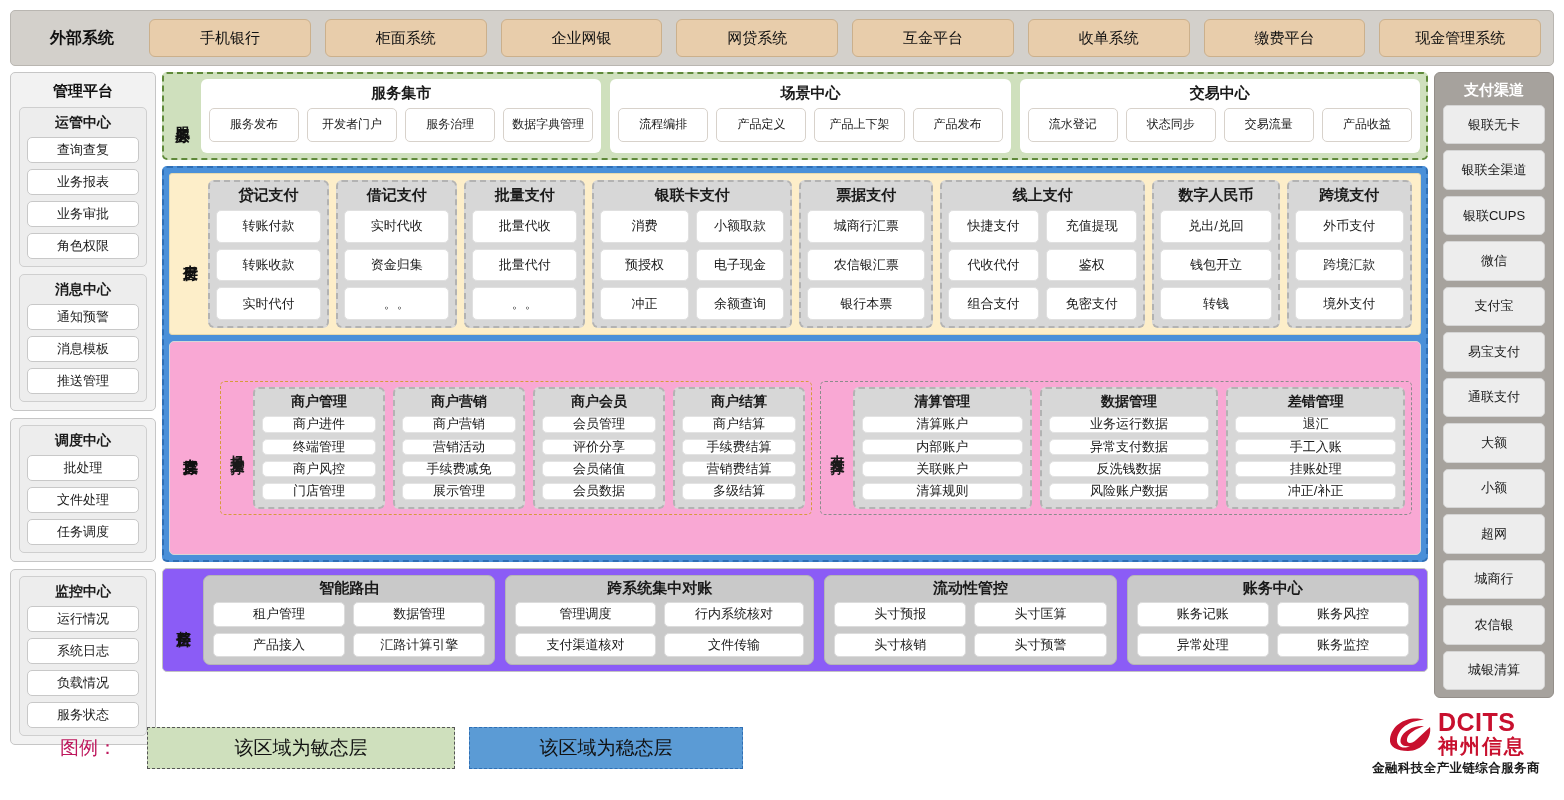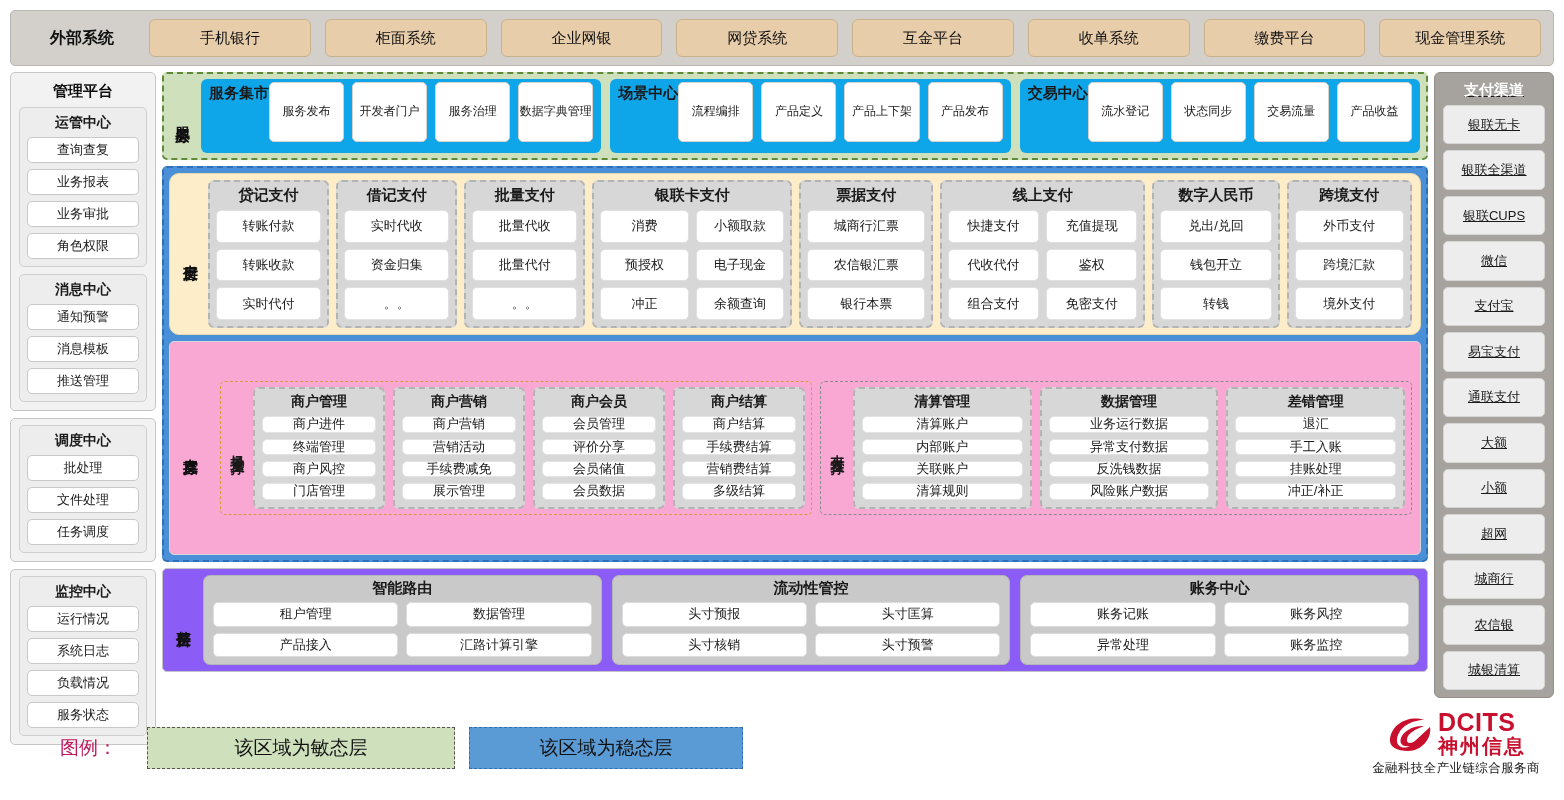--- a/index.html
+++ b/index.html
@@ -59,21 +59,21 @@
   .grp > .ghdr{ font-size:14px;font-weight:bold;text-align:center;padding:2px 0 5px;}
   .grp .pill{ height:26px; margin-bottom:6px; }
   .grp .pill:last-child{ margin-bottom:0; }
   #mgmt-top{ margin-bottom:7px; }
 
   
   #channels{
     position:absolute; left:1434px; top:72px; width:120px; height:626px;
     background:#a6a29d; border:1px solid #948f8a; border-radius:6px;
     padding:5px 8px 7px;
-    display:flex; flex-direction:column;text-decoration:underline;
+    display:flex; flex-direction:column;
   }
   #channels .chdr{
     font-size:15px;font-weight:bold;color:#ffffff;text-align:center;padding:3px 0 5px;
   }
   #channels .clist{flex:1;display:flex;flex-direction:column;gap:6px;}
   #channels .pill{ flex:1; background:#ededed; border:1px solid #d5d5d5; font-size:13px;}
 
   
   #center{ position:absolute; left:162px; top:72px; width:1266px; }
 
@@ -81,37 +81,37 @@
   #service-layer{
     background:#cfe0bd; border:2px dashed #5f8a3a; border-radius:5px;
     height:88px; padding:5px 6px; display:flex; align-items:stretch; gap:7px;
   }
   .vlabel{
     flex:0 0 24px; display:flex;align-items:center;justify-content:center;
     font-size:15px;font-weight:bold;color:#111;
     writing-mode:vertical-rl; text-orientation:upright; letter-spacing:1px;
   }
   #service-layer .svc-box{
-    flex:1; background:#0ea5e9; border-radius:6px; padding:3px 8px 11px;
-    display:flex;
+    flex:1; background:#ffffff; border-radius:6px; padding:3px 8px 11px;
+    display:flex;flex-direction:column;
   }
   #service-layer .svc-title{ font-size:15px;font-weight:bold;text-align:center;padding:2px 0 5px;}
   #service-layer .svc-items{display:flex;gap:8px;flex:1;}
   #service-layer .svc-items .pill{flex:1;font-size:12px;border:1px solid #d8d2cb;}
 
   
   #stable{
     margin-top:6px;
     background:#4a90d9; border:2px dashed #2f6fb5; border-radius:5px;
     padding:5px; 
   }
 
   
   #payment-layer{
-    background:#fdeec9; border:1px solid #e6d9ae; border-radius:10px;
+    background:#fdeec9; border:1px solid #e6d9ae; border-radius:3px;
     height:162px; display:flex; align-items:stretch; padding:6px 8px; gap:6px;
   }
   #payment-layer .cat{
     background:#d7d7d7; border:2px dashed #b3b3b3; border-radius:6px;
     padding:2px 6px 6px; display:flex;flex-direction:column;
   }
   #payment-layer .cat-title{font-size:15px;font-weight:bold;text-align:center;padding:2px 0 5px;}
   #payment-layer .cat-items{flex:1;display:flex;flex-direction:column;gap:6px;}
   #payment-layer .cat-items .row{display:flex;gap:7px;flex:1;}
   #payment-layer .cat-items .pill{flex:1;border:1px solid #e0e0e0;font-size:13px;}
@@ -175,21 +175,21 @@
     display:flex;align-items:center;justify-content:center;font-size:19px;color:#111;
   }
 
   
   #logo{ position:absolute; right:10px; top:710px; width:196px; text-align:center; }
   #logo .row{ display:flex; align-items:center; justify-content:center; gap:4px; }
   #logo .mark{ width:48px;height:40px; flex:0 0 48px; }
   #logo .wordmark{ text-align:left; line-height:1; }
   #logo .dcits{ font-size:25px;font-weight:bold;color:#c8102e;letter-spacing:0.5px; font-family:"Liberation Sans",sans-serif;}
   #logo .cn{ font-size:20px;font-weight:bold;color:#c8102e;letter-spacing:2px; margin-top:1px;}
-  #logo .tag{ font-size:12.5px;font-weight:normal;color:#1a1a1a;margin-top:4px;letter-spacing:0.4px;}
+  #logo .tag{ font-size:12.5px;font-weight:bold;color:#1a1a1a;margin-top:4px;letter-spacing:0.4px;}
 </style>
 </head>
 <body>
 
 <div id="external-bar">
   <div class="title">外部系统</div>
   <div class="sys-wrap">
       <div class="sys">手机银行</div>
       <div class="sys">柜面系统</div>
       <div class="sys">企业网银</div>
@@ -509,20 +509,33 @@
             <div class="irow">
               <div class="pill">租户管理</div>
               <div class="pill">数据管理</div>
             </div>
             <div class="irow">
               <div class="pill">产品接入</div>
               <div class="pill">汇路计算引擎</div>
             </div>
           </div>
         </div>
+        <div class="ibox wide">
+          <div class="ititle">跨系统集中对账</div>
+          <div class="igrid">
+            <div class="irow">
+              <div class="pill">管理调度</div>
+              <div class="pill">行内系统核对</div>
+            </div>
+            <div class="irow">
+              <div class="pill">支付渠道核对</div>
+              <div class="pill">文件传输</div>
+            </div>
+          </div>
+        </div>
         <div class="ibox">
           <div class="ititle">流动性管控</div>
           <div class="igrid">
             <div class="irow">
               <div class="pill">头寸预报</div>
               <div class="pill">头寸匡算</div>
             </div>
             <div class="irow">
               <div class="pill">头寸核销</div>
               <div class="pill">头寸预警</div>

